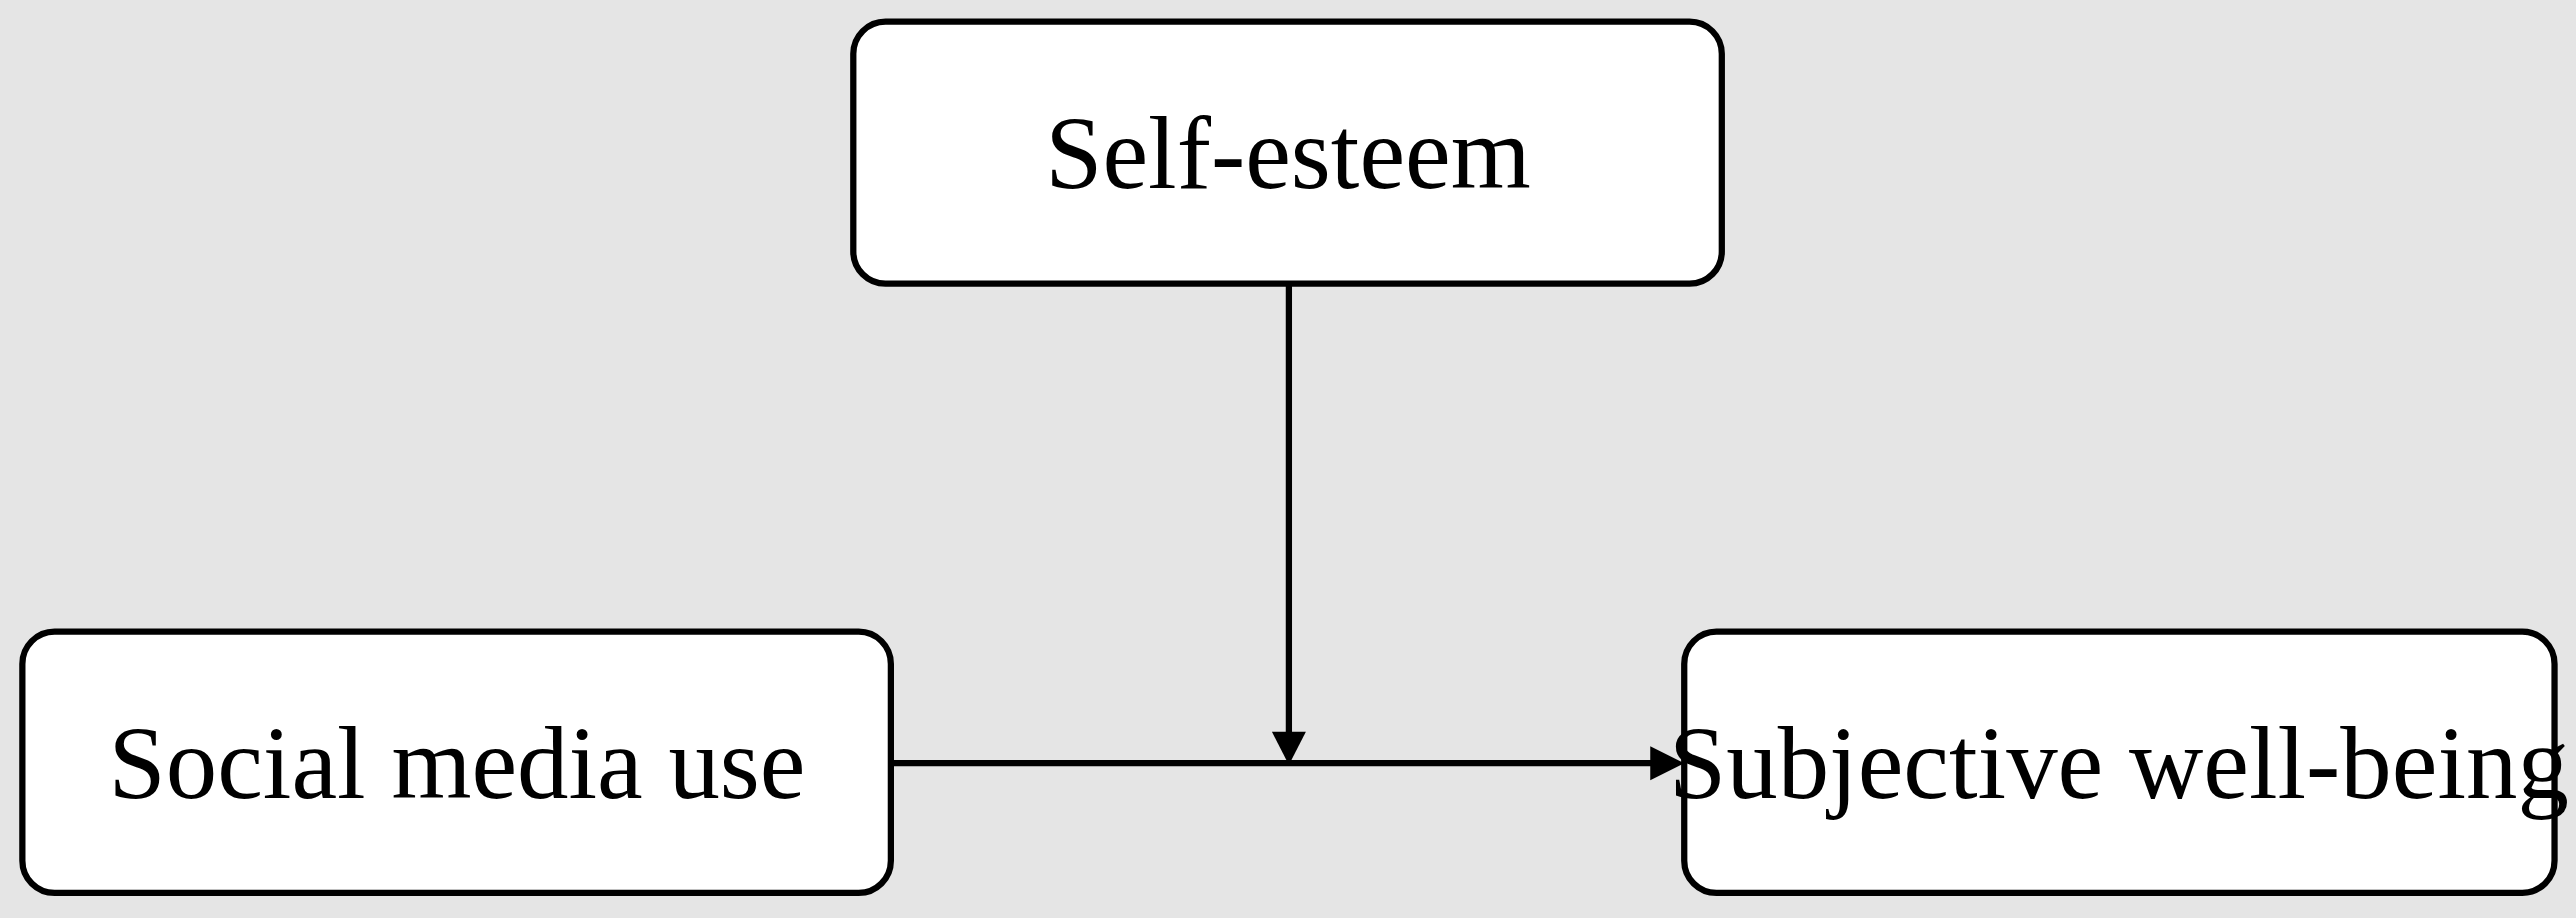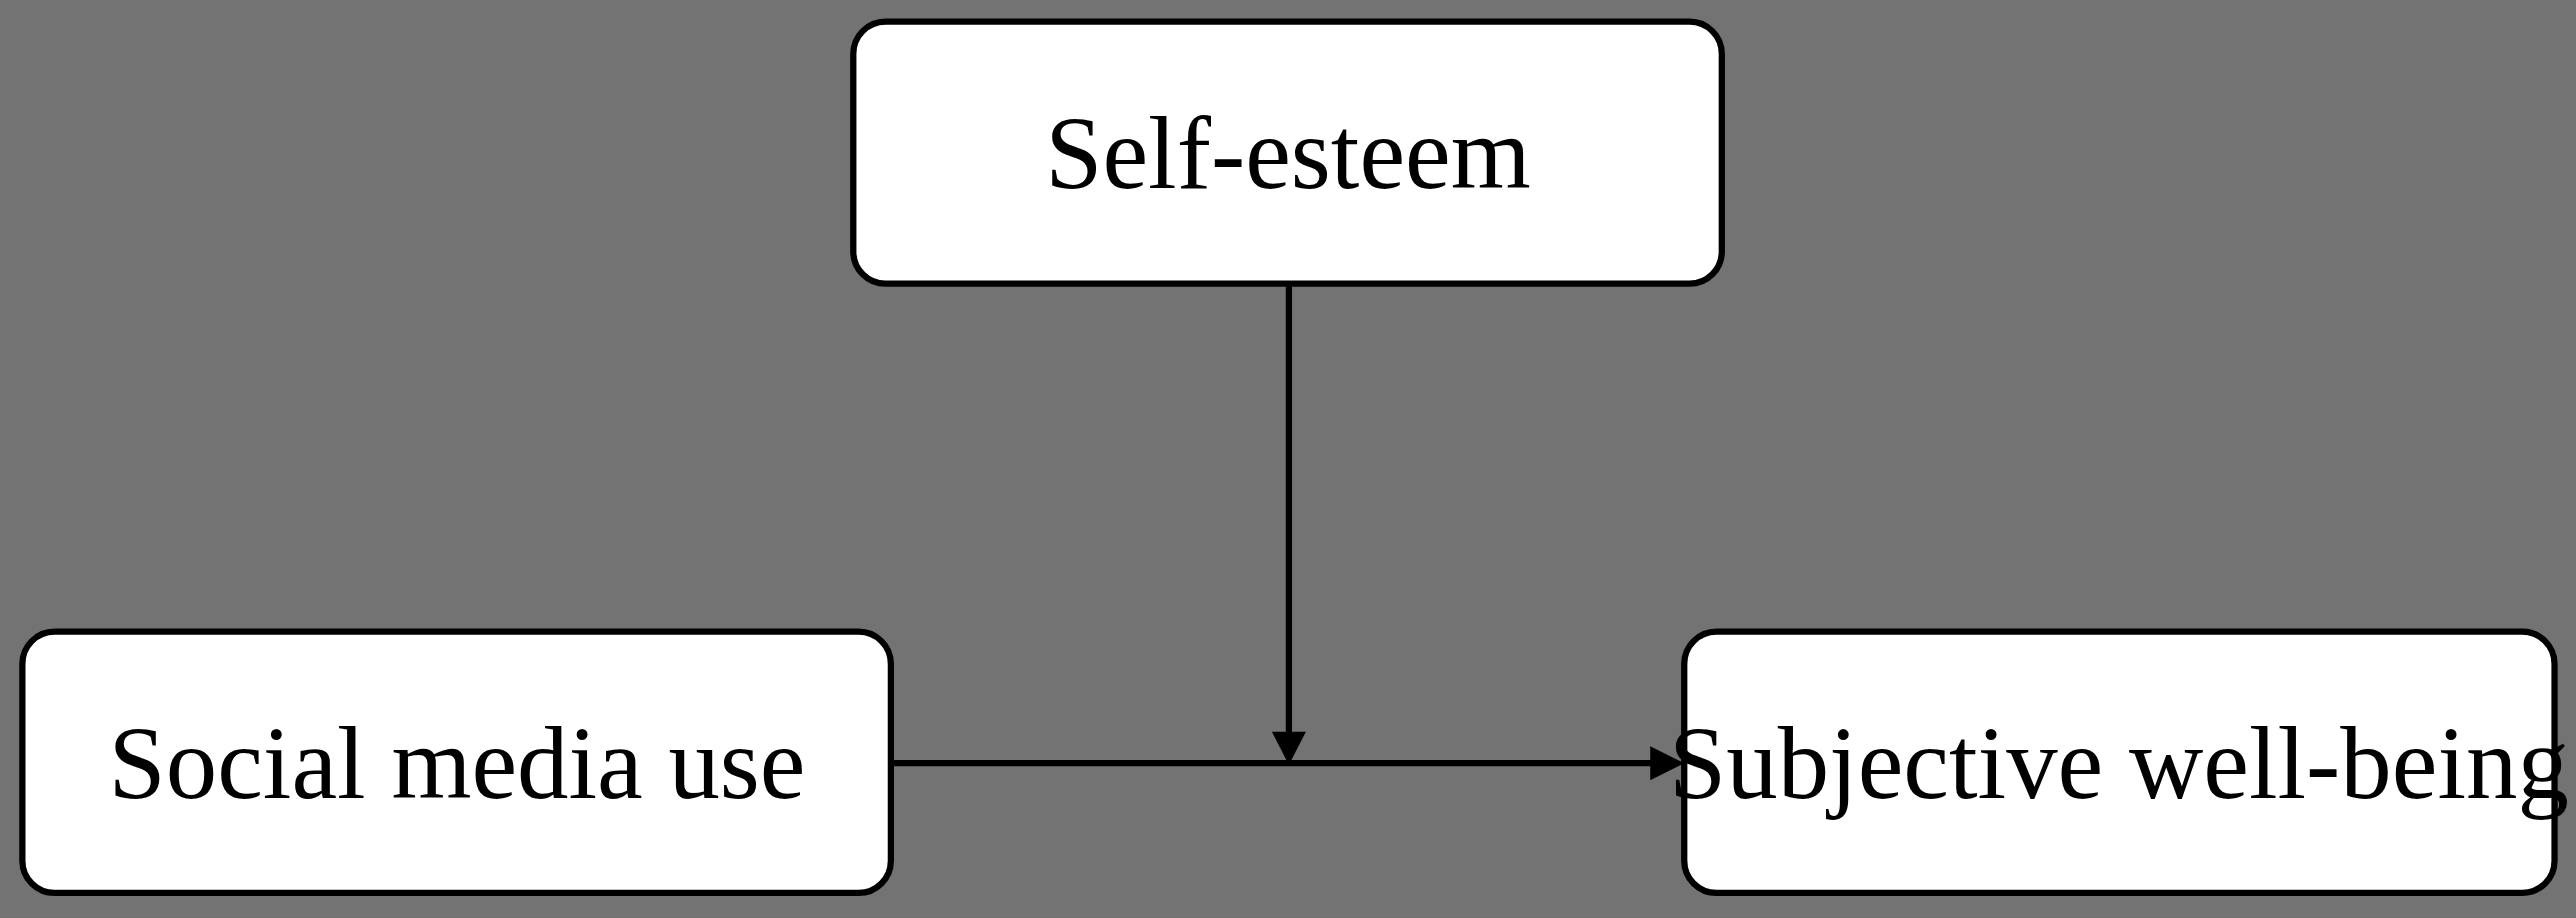--- a/index.html
+++ b/index.html
@@ -8,21 +8,21 @@
     padding: 0;
     background: #ffffff;
   }
   body {
     font-family: "Liberation Serif", "DejaVu Serif", serif;
   }
   #canvas {
     position: relative;
     width: 2576px;
     height: 919px;
-    background: #737373;
+    background: #e5e5e5;
     overflow: hidden;
   }
   #diagram-svg {
     position: absolute;
     left: 0;
     top: 0;
     width: 2576px;
     height: 919px;
     display: block;
   }

